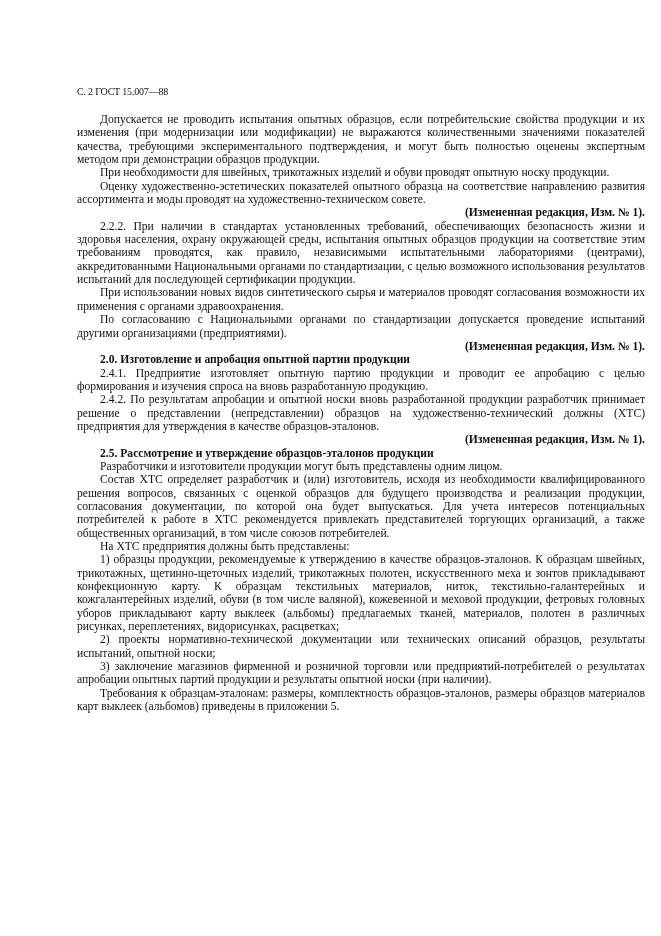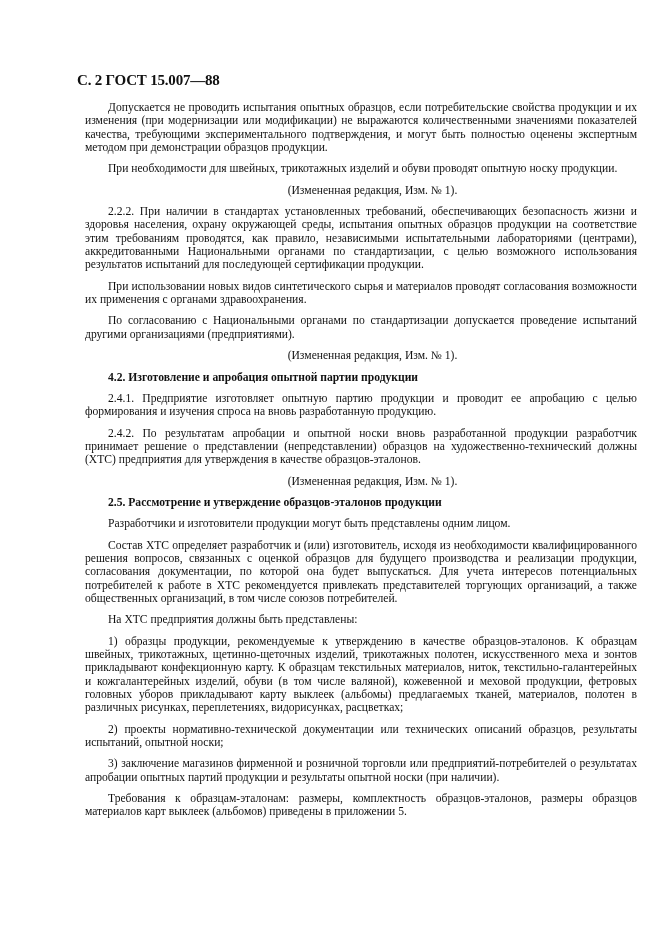--- a/index.html
+++ b/index.html
@@ -8,49 +8,50 @@
     position: absolute;
     left: 77px;
     top: 72px;
     width: 568px;
     font-family: "Liberation Serif", "DejaVu Serif", serif;
     color: #111111;
     font-size: 11.6px;
     line-height: 13.35px;
   }
   .header {
-    font-weight: bold;
-    font-size: 15px;
+    font-weight: normal;
+    font-size: 10px;
     letter-spacing: -0.2px;
-    margin: 0 0 13px 0;
+    margin: 12px 0 13px 0;
     line-height: 16px;
   }
   p {
-    margin: 8px;
+    margin: 0;
     text-align: justify;
     text-indent: 23px;
     hyphens: manual;
   }
-  p.bold { font-weight: normal; text-align: center; }
+  p.bold { font-weight: bold; text-align: right; }
   p.heading { font-weight: bold; text-align: left; }
 </style>
 </head>
 <body>
 
 <div class="page">
   <div class="header">С. 2 ГОСТ 15.007—88</div>
   <div id="body">
     <p>Допускается не проводить испытания опытных образцов, если потребительские свойства продукции и их изменения (при модернизации или модификации) не выражаются количественными значениями показателей качества, требующими экспериментального подтверждения, и могут быть полностью оценены экспертным методом при демонстрации образцов продукции.</p>
     <p>При необходимости для швейных, трикотажных изделий и обуви проводят опытную носку продукции.</p>
+    <p>Оценку художественно-эстетических показателей опытного образца на соответствие направлению развития ассортимента и моды проводят на художественно-техническом совете.</p>
     <p class="bold">(Измененная редакция, Изм. № 1).</p>
     <p>2.2.2. При наличии в стандартах установленных требований, обеспечивающих безопасность жизни и здоровья населения, охрану окружающей среды, испытания опытных образцов продукции на соответствие этим требованиям проводятся, как правило, независимыми испытательными лабораториями (центрами), аккредитованными Национальными органами по стандартизации, с целью возможного использования результатов испытаний для последующей сертификации продукции.</p>
     <p>При использовании новых видов синтетического сырья и материалов проводят согласования возможности их применения с органами здравоохранения.</p>
     <p>По согласованию с Национальными органами по стандартизации допускается проведение испытаний другими организациями (предприятиями).</p>
     <p class="bold">(Измененная редакция, Изм. № 1).</p>
-    <p class="heading">4.2. Изготовление и апробация опытной партии продукции</p>
+    <p class="heading">2.0. Изготовление и апробация опытной партии продукции</p>
     <p>2.4.1. Предприятие изготовляет опытную партию продукции и проводит ее апробацию с целью формирования и изучения спроса на вновь разработанную продукцию.</p>
     <p>2.4.2. По результатам апробации и опытной носки вновь разработанной продукции разработчик принимает решение о представлении (непредставлении) образцов на художественно-технический должны (ХТС) предприятия для утверждения в качестве образцов-эталонов.</p>
     <p class="bold">(Измененная редакция, Изм. № 1).</p>
     <p class="heading">2.5. Рассмотрение и утверждение образцов-эталонов продукции</p>
     <p>Разработчики и изготовители продукции могут быть представлены одним лицом.</p>
     <p>Состав ХТС определяет разработчик и (или) изготовитель, исходя из необходимости квалифицированного решения вопросов, связанных с оценкой образцов для будущего производства и реализации продукции, согласования документации, по которой она будет выпускаться. Для учета интересов потенциальных потребителей к работе в ХТС рекомендуется привлекать представителей торгующих организаций, а также общественных организаций, в том числе союзов потребителей.</p>
     <p>На ХТС предприятия должны быть представлены:</p>
     <p>1) образцы продукции, рекомендуемые к утверждению в качестве образцов-эталонов. К образцам швейных, трикотажных, щетинно-щеточных изделий, трикотажных полотен, искусственного меха и зонтов прикладывают конфекционную карту. К образцам текстильных материалов, ниток, текстильно-галантерейных и кожгалантерейных изделий, обуви (в том числе валяной), кожевенной и меховой продукции, фетровых головных уборов прикладывают карту выклеек (альбомы) предлагаемых тканей, материалов, полотен в различных рисунках, переплетениях, видорисунках, расцветках;</p>
     <p>2) проекты нормативно-технической документации или технических описаний образцов, результаты испытаний, опытной носки;</p>
     <p>3) заключение магазинов фирменной и розничной торговли или предприятий-потребителей о результатах апробации опытных партий продукции и результаты опытной носки (при наличии).</p>

